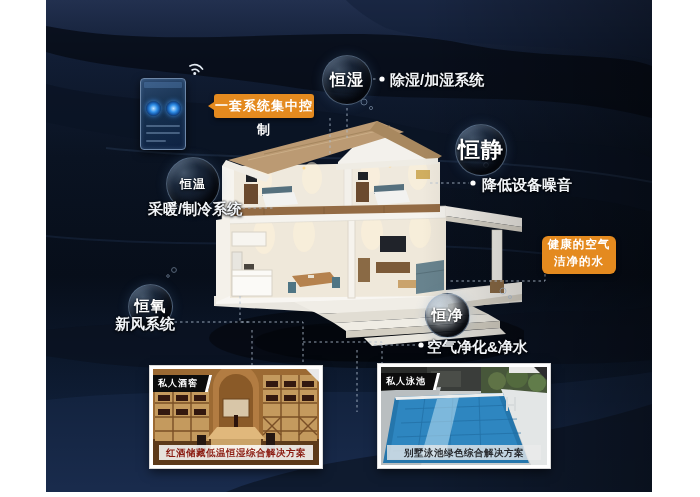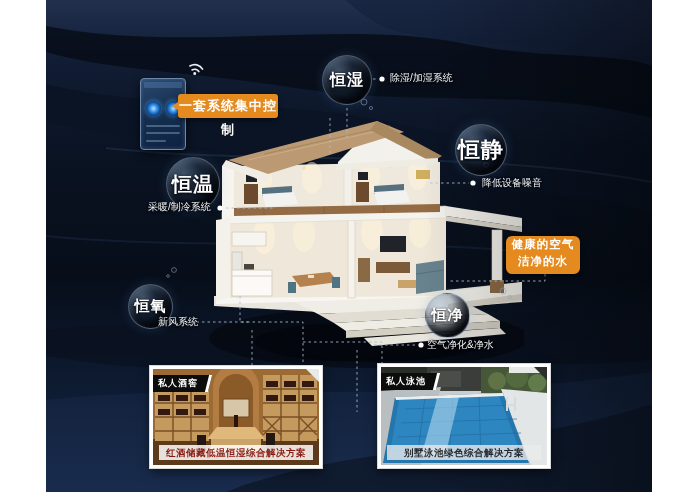--- a/index.html
+++ b/index.html
@@ -12,25 +12,25 @@
   svg.layer { position:absolute; left:0; top:0; }
 
   
   .bubble { position:absolute; border-radius:50%; color:#fff; font-weight:bold; z-index:6;
     display:flex; align-items:center; justify-content:center; letter-spacing:1px;
     background:radial-gradient(circle at 32% 28%, rgba(150,180,210,.40) 0%, rgba(70,95,125,.28) 30%, rgba(10,16,28,.94) 72%);
     border:1px solid rgba(150,180,210,.45);
     box-shadow:inset -4px -6px 10px rgba(0,0,0,.65), inset 2px 3px 6px rgba(190,215,245,.28), 0 0 12px rgba(90,140,200,.20);
     text-shadow:0 1px 3px #000; }
 
-  .desc { position:absolute; color:#f2f5f9; font-weight:normal; font-size:10px; white-space:nowrap;
+  .desc { position:absolute; color:#f2f5f9; font-weight:bold; font-size:15px; white-space:nowrap;
     text-shadow:0 1px 3px #000, 0 0 2px #000; z-index:6; }
 
   .orange-box { position:absolute; background:#e48a1f; color:#fff; font-weight:bold; text-align:center;
-    border-radius:3px; z-index:7; box-shadow:0 2px 5px rgba(0,0,0,.5); }
+    border-radius:3px; z-index:7; box-shadow:0 2px 5px rgba(0,0,0,.5);margin-left:36px; }
   .control-box { left:132px; top:94px; width:100px; height:24px; line-height:24px; font-size:13px; letter-spacing:1px; }
   .control-box::before { content:""; position:absolute; left:-6px; top:8px; border-top:4px solid transparent;
     border-bottom:4px solid transparent; border-right:6px solid #e48a1f; }
   .health-box { left:460px; top:236px; width:74px; height:38px; font-size:11.5px; line-height:1.45;
     border-radius:6px; letter-spacing:1px; }
 
   
   .phone { position:absolute; left:94px; top:78px; width:46px; height:72px; z-index:6;
     border:1px solid #6d87a8; border-radius:4px;
     background:linear-gradient(160deg,#2c4a70 0%,#16304f 45%,#0e2242 100%);
@@ -218,25 +218,25 @@
     <div>健康的空气</div>
     <div>洁净的水</div>
   </div>
 
   <div class="bubble" style="left:276px; top:55px; width:50px; height:50px; font-size:16px;">恒湿</div>
   <div class="desc" style="left:344px; top:71px;">除湿/加湿系统</div>
 
   <div class="bubble" style="left:409px; top:124px; width:52px; height:52px; font-size:22px;">恒静</div>
   <div class="desc" style="left:436px; top:176px;">降低设备噪音</div>
 
-  <div class="bubble" style="left:120px; top:157px; width:54px; height:54px; font-size:20px;">恒温</div>
+  <div class="bubble" style="left:120px; top:157px; width:54px; height:54px; font-size:12px;">恒温</div>
   <div class="desc" style="left:102px; top:200px;">采暖/制冷系统</div>
 
   <div class="bubble" style="left:82px; top:284px; width:45px; height:45px; font-size:15px;">恒氧</div>
-  <div class="desc" style="left:69px; top:315px;margin-left:43px;">新风系统</div>
+  <div class="desc" style="left:69px; top:315px;">新风系统</div>
 
   <div class="bubble" style="left:379px; top:293px; width:45px; height:45px; font-size:15px;">恒净</div>
   <div class="desc" style="left:381px; top:338px;">空气净化&amp;净水</div>
 
   <div class="card card-wine">
     <div class="inner">
       <svg width="166" height="96" viewBox="0 0 166 96">
         <rect width="166" height="96" fill="#9c6a33"></rect>
         <rect y="70" width="166" height="26" fill="#5d3a1a"></rect>
         <g fill="#c49a5e">

